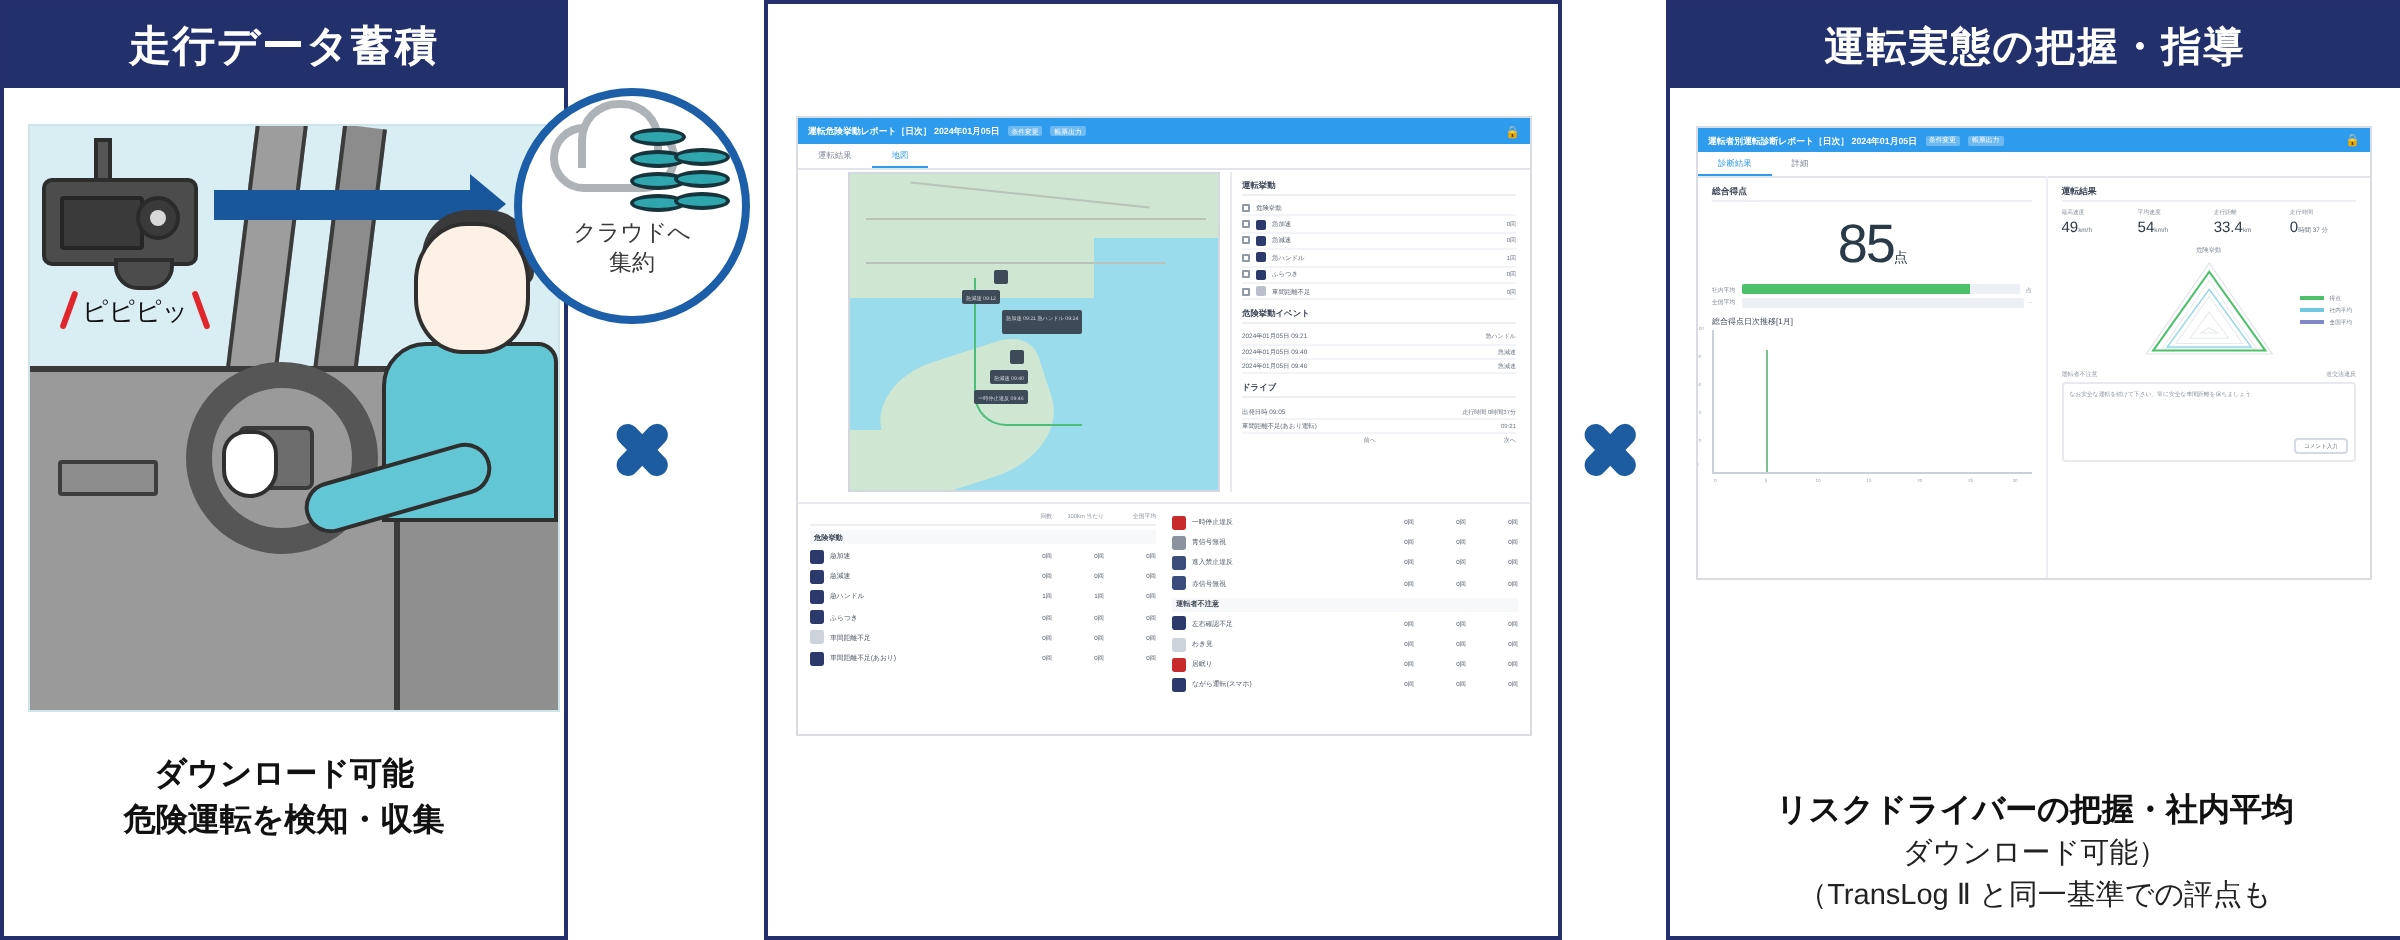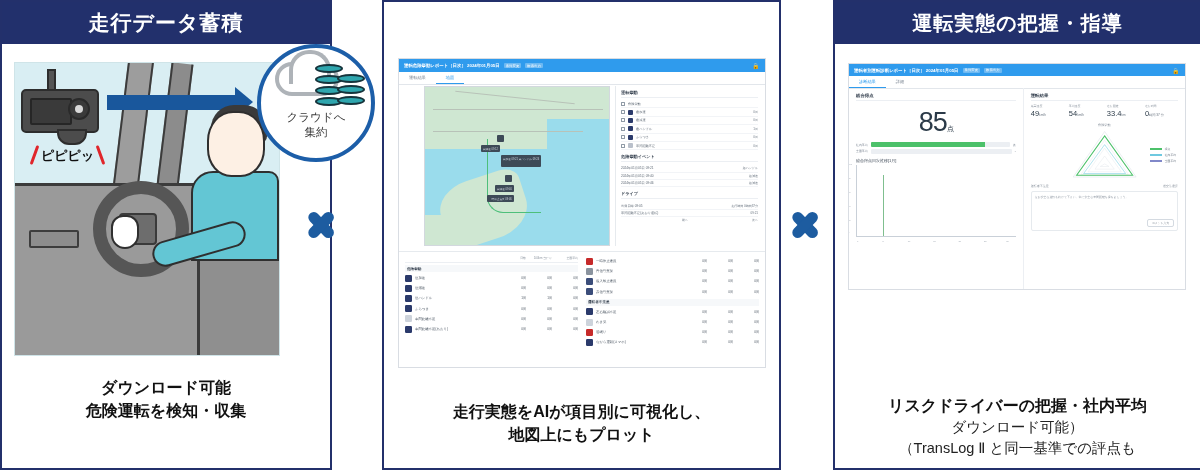--- a/index.html
+++ b/index.html
@@ -6,21 +6,21 @@
   body {
     width:1200px; height:470px;
     background:#ffffff;
     font-family:"Liberation Sans", sans-serif;
     overflow:hidden;
   }
   .board { position:relative; width:1200px; height:470px; }
 
   
   .panel { position:absolute; top:0; height:470px; border:2px solid #23306b; background:#fff; }
-  #panel-1 { left:0;   width:332px; }
+  #panel-1 { left:0;   width:284px; }
   #panel-2 { left:382px; width:399px; }
   #panel-3 { left:833px; width:367px; border-right:none; }
 
   .panel-head {
     height:42px; background:#22306c; color:#fff;
     display:flex; align-items:center; justify-content:center;
     font-size:21px; font-weight:bold; letter-spacing:1px;
   }
   #panel-3 .panel-head { font-size:20px; }
 
@@ -62,21 +62,21 @@
   .cam-screen { position:absolute; left:7px; top:7px; width:42px; height:27px;
                 background:#3a3a3a; border:2px solid #262626; border-radius:2px; }
   .cam-lens { position:absolute; right:7px; top:7px; width:22px; height:22px; border-radius:50%;
               background:#3a3a3a; border:2.5px solid #2a2a2a; }
   .cam-lens:after { content:""; position:absolute; left:5px; top:5px; width:8px; height:8px;
                     border-radius:50%; background:#d8d8d8; }
   .cam-mount { position:absolute; left:32px; top:6px; width:9px; height:22px; background:#555;
                border:2px solid #2d2d2d; }
   .cam-foot { position:absolute; left:42px; top:66px; width:30px; height:16px;
               background:#4c4c4c; border:2.5px solid #2d2d2d; border-radius:0 0 12px 12px; }
-  .beep { position:absolute; left:26px; top:84px; font-size:13px; font-weight:bold; color:#111; }
+  .beep { position:absolute; left:26px; top:84px; font-size:13px; font-weight:normal; color:#111; }
   .beep-l, .beep-r { position:absolute; top:82px; width:3px; height:20px; background:#e0262b;
                      border-radius:2px;}
   .beep-l { left:18px; transform:rotate(20deg); }
   .beep-r { left:84px; transform:rotate(-20deg); }
   .arrow-blue { position:absolute; left:92px; top:32px; width:130px; height:15px; background:#19579c; }
   .arrow-blue:after { content:""; position:absolute; right:-16px; top:-8px;
       border-left:18px solid #19579c; border-top:15px solid transparent; border-bottom:15px solid transparent; }
   .wheel { position:absolute; left:78px; top:118px; width:96px; height:96px; border-radius:50%;
            border:13px solid #565656; background:transparent; }
   .wheel-hub { position:absolute; left:104px; top:150px; width:38px; height:32px; background:#6d6d6d;
@@ -256,24 +256,20 @@
 
     <div class="panel-caption" id="cap-1">
       <div>ダウンロード可能</div>
       <div>危険運転を検知・収集</div>
     </div>
   </div>
 
   <div class="chev" id="chev-1"></div>
 
   <div class="panel" id="panel-2">
-    <div class="panel-caption" id="cap-2">
-      <div>走行実態をAIが項目別に可視化し、</div>
-      <div>地図上にもプロット</div>
-    </div>
   </div>
 
   <div class="browser" id="b2">
     <div class="bar">
       <span class="bar-title">運転危険挙動レポート［日次］ 2024年01月05日</span>
       <span class="bar-btn">条件変更</span>
       <span class="bar-btn">帳票出力</span>
       <span class="lock">🔒</span>
     </div>
     <div class="tabs">

